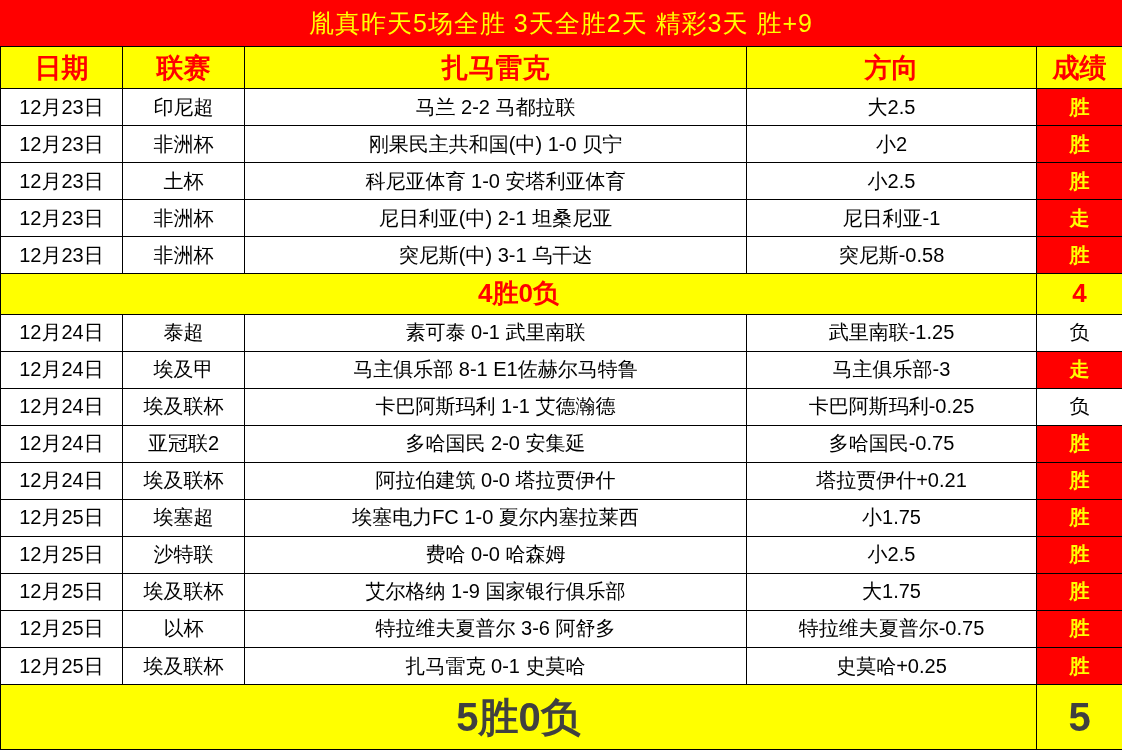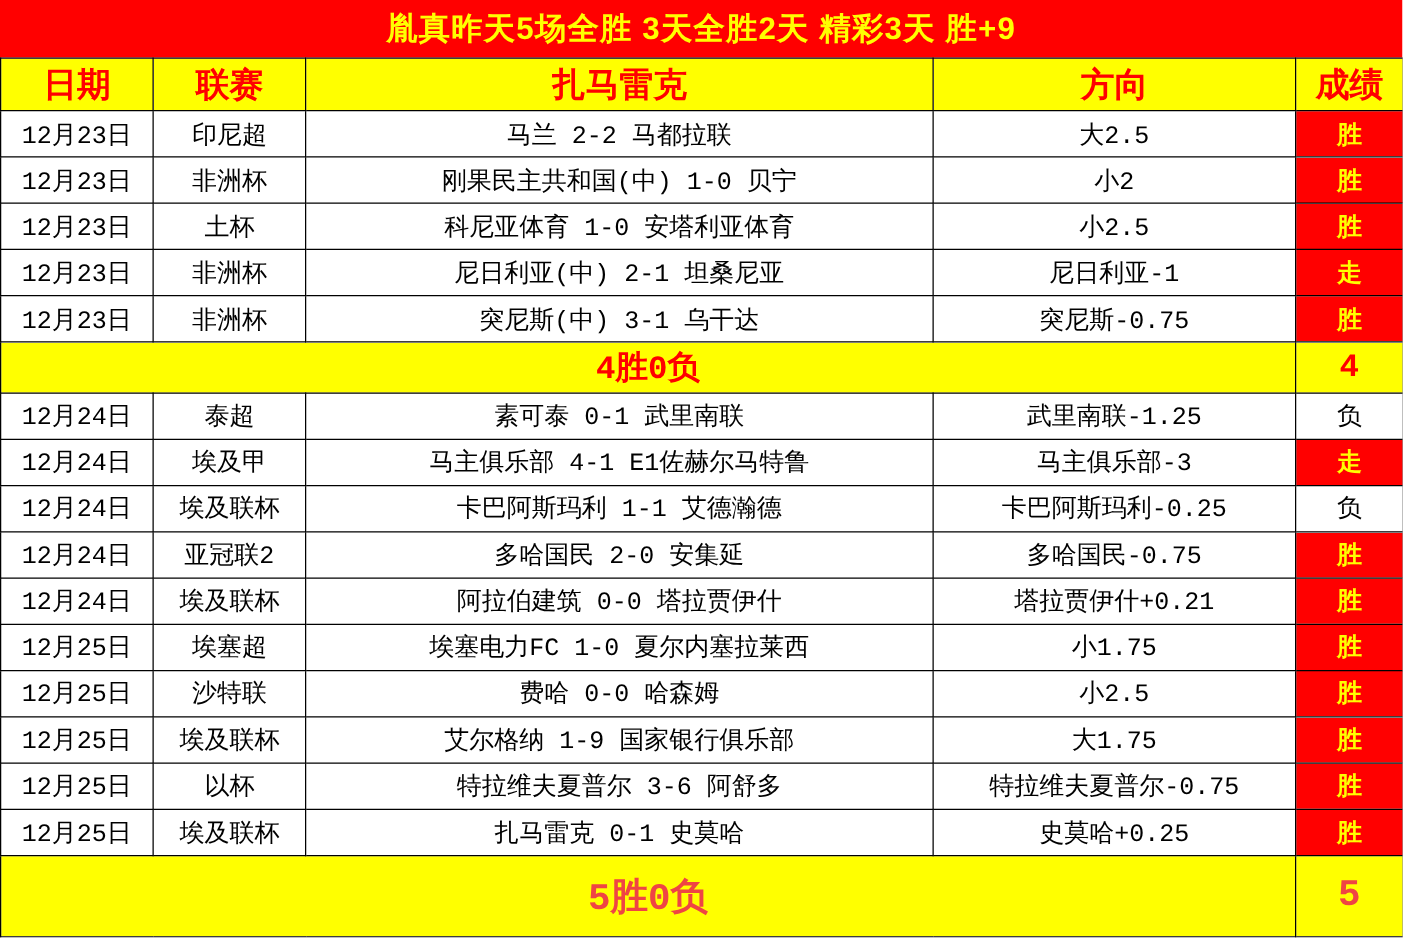--- a/index.html
+++ b/index.html
@@ -15,35 +15,34 @@
   }
   .sheet {
     width: 1122px;
     height: 750px;
     display: flex;
     flex-direction: column;
   }
   .banner {
     background: #ff0000;
     color: #ffff00;
-    font-weight: bold;
+    font-weight: normal;
     font-size: 25px;
     text-align: center;
     height: 46px;
     line-height: 46px;
     letter-spacing: 1px;
     white-space: nowrap;
     overflow: hidden;
   }
   table {
     border-collapse: collapse;
     table-layout: fixed;
     width: 1122px;
     flex: 1;
-    font-family: Liberation Mono, monospace;
   }
   col.c-date  { width: 122px; }
   col.c-lg    { width: 122px; }
   col.c-match { width: 502px; }
   col.c-dir   { width: 290px; }
   col.c-res   { width: 86px; }
 
   td, th {
     border: 1px solid #000000;
     text-align: center;
@@ -88,22 +87,22 @@
     color: #ff0000;
     font-size: 26px;
     font-weight: bold;
     height: 38px;
   }
   tr.summary td.sum-count {
     font-size: 26px;
   }
   tr.total td {
     background: #ffff00;
-    color: #ef4444;
-    font-size: 30px;
+    color: #404040;
+    font-size: 40px;
     font-weight: bold;
     height: 62px;
   }
 </style>
 </head>
 <body>
 
 <div class="sheet">
 
   <div class="banner">胤真昨天5场全胜  3天全胜2天  精彩3天  胜+9</div>
@@ -149,38 +148,38 @@
           <td>12月23日</td>
           <td>非洲杯</td>
           <td>尼日利亚(中)  2-1  坦桑尼亚</td>
           <td>尼日利亚-1</td>
           <td class="res-push">走</td>
         </tr>
         <tr class="data">
           <td>12月23日</td>
           <td>非洲杯</td>
           <td>突尼斯(中)  3-1  乌干达</td>
-          <td>突尼斯-0.75</td>
+          <td>突尼斯-0.58</td>
           <td class="res-win">胜</td>
         </tr>
         <tr class="summary">
           <td colspan="4">4胜0负</td>
           <td class="sum-count">4</td>
         </tr>
         <tr class="data">
           <td>12月24日</td>
           <td>泰超</td>
           <td>素可泰  0-1  武里南联</td>
           <td>武里南联-1.25</td>
           <td class="res-lose">负</td>
         </tr>
         <tr class="data">
           <td>12月24日</td>
           <td>埃及甲</td>
-          <td>马主俱乐部  4-1  E1佐赫尔马特鲁</td>
+          <td>马主俱乐部  8-1  E1佐赫尔马特鲁</td>
           <td>马主俱乐部-3</td>
           <td class="res-push">走</td>
         </tr>
         <tr class="data">
           <td>12月24日</td>
           <td>埃及联杯</td>
           <td>卡巴阿斯玛利  1-1  艾德瀚德</td>
           <td>卡巴阿斯玛利-0.25</td>
           <td class="res-lose">负</td>
         </tr>

